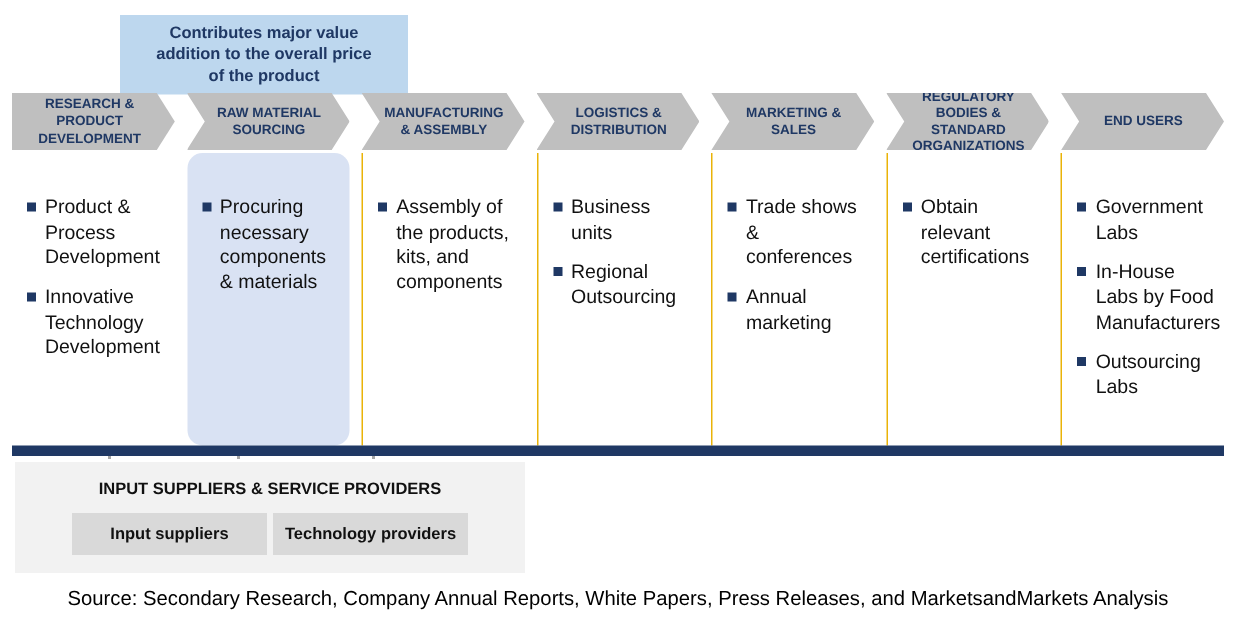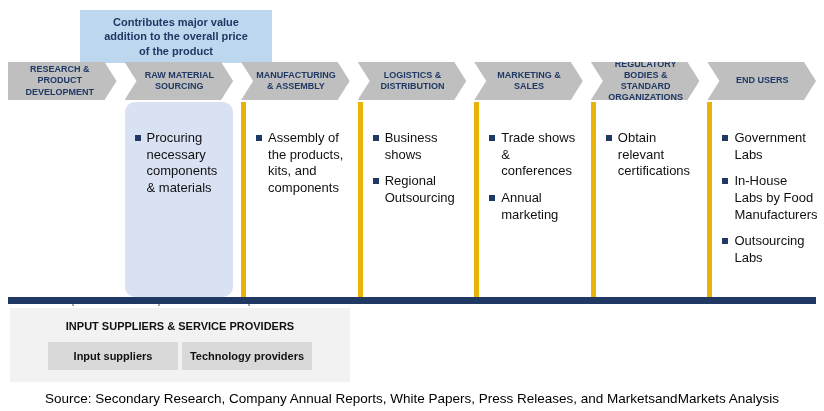--- a/index.html
+++ b/index.html
@@ -21,21 +21,21 @@
     font-size:9px; font-weight:bold; text-transform:uppercase;
     display:flex; align-items:center; justify-content:center;
     text-align:center; line-height:1.25; padding:2px 13px 2px 14px;
     clip-path: polygon(0 0, calc(100% - 12px) 0, 100% 50%, calc(100% - 12px) 100%, 0 100%, 12px 50%);
   }
   .col:first-child .head {
     clip-path: polygon(0 0, calc(100% - 12px) 0, 100% 50%, calc(100% - 12px) 100%, 0 100%);
     padding-left:8px;
   }
   .body { margin-top:2px; height:195px; padding:28px 6px 0 10px; background:#fff; }
-  .col + .col .body { border-left:5px solid #eab308; }
+  .col + .col .body { border-left:1px solid #eab308; }
   .col.hl .body { background:#d9e2f3; border-left:none;border-radius:10px; }
   .item { display:flex; gap:6px; font-size:13px; color:#111; line-height:1.28; margin-bottom:10px; }
   .sq { flex:0 0 auto; width:6px; height:6px; background:#1f3864; margin-top:5px; }
 
   .bar { position:absolute; left:8px; top:297px; width:808px; height:7px; background:#1f3864; }
   .dash { position:absolute; top:304px; height:6px; width:0; border-left:2px dotted #a6a6a6; }
   .dash.d1 { left:72px; } .dash.d2 { left:158px; } .dash.d3 { left:248px; }
 
   .suppliers { position:absolute; left:10px; top:308px; width:340px; height:74px; background:#f2f2f2; }
   .sup-title { text-align:center; font-size:11px; font-weight:bold; color:#111; margin-top:12px; }
@@ -56,20 +56,30 @@
   <div class="callout">
     <span>Contributes major value addition to the overall price of the product</span>
   </div>
 
   <div class="chain">
 
     <div class="col">
       <div class="head">
         <span>RESEARCH &amp; PRODUCT DEVELOPMENT</span>
       </div>
+      <div class="body">
+        <div class="item">
+          <span class="sq"></span>
+          <span>Product &amp; Process Development</span>
+        </div>
+        <div class="item">
+          <span class="sq"></span>
+          <span>Innovative Technology Development</span>
+        </div>
+      </div>
     </div>
 
     <div class="col hl">
       <div class="head">
         <span>RAW MATERIAL SOURCING</span>
       </div>
       <div class="body">
         <div class="item">
           <span class="sq"></span>
           <span>Procuring necessary components &amp; materials</span>
@@ -89,21 +99,21 @@
       </div>
     </div>
 
     <div class="col">
       <div class="head">
         <span>LOGISTICS &amp; DISTRIBUTION</span>
       </div>
       <div class="body">
         <div class="item">
           <span class="sq"></span>
-          <span>Business shows</span>
+          <span>Business units</span>
         </div>
         <div class="item">
           <span class="sq"></span>
           <span>Regional Outsourcing</span>
         </div>
       </div>
     </div>
 
     <div class="col">
       <div class="head">

